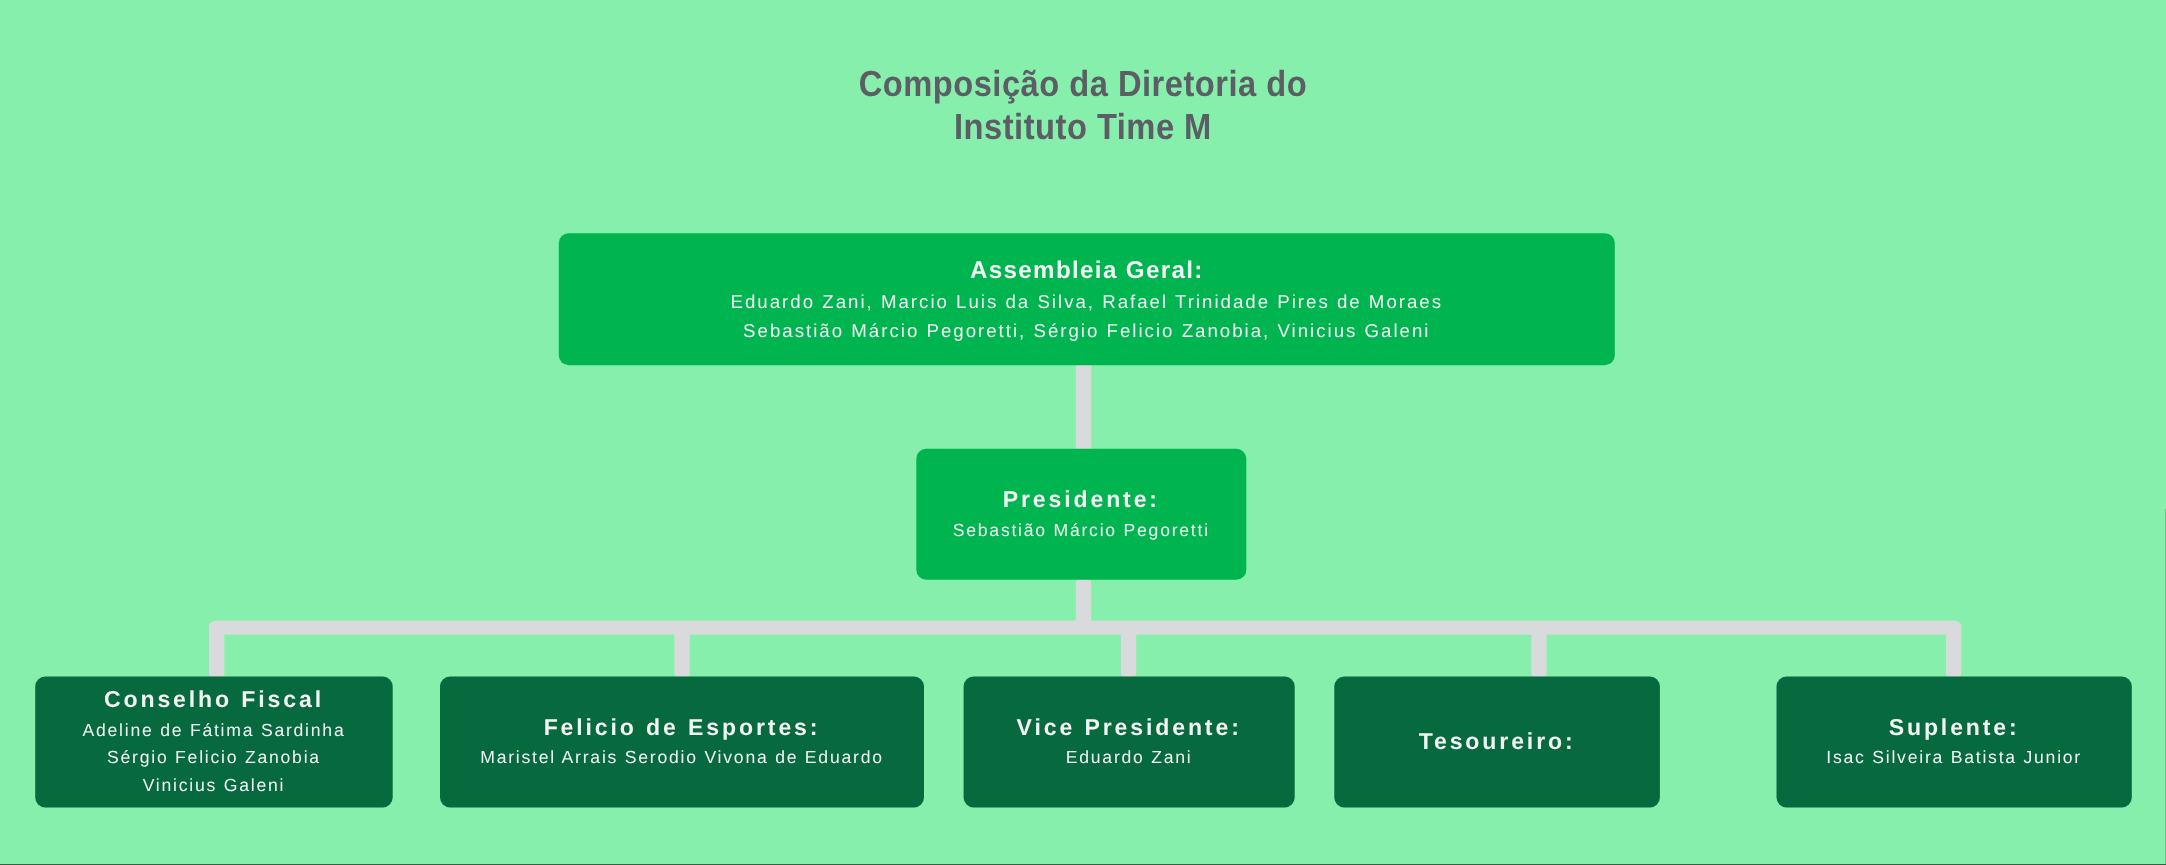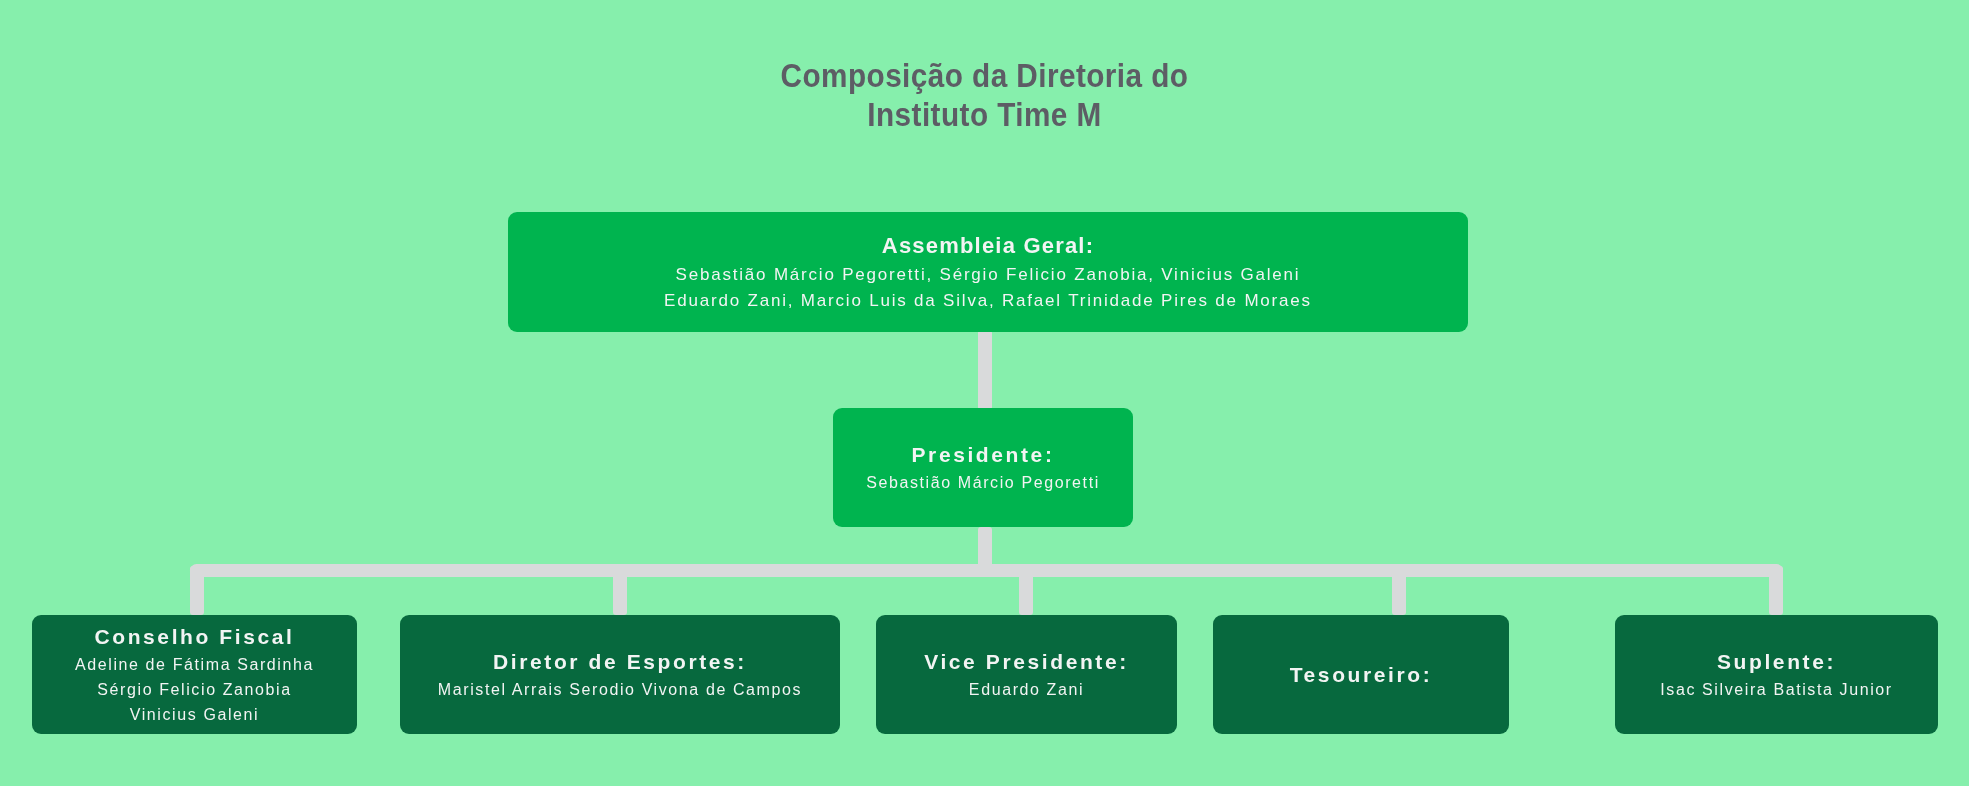--- a/index.html
+++ b/index.html
@@ -101,39 +101,39 @@
   <div class="conn v" style="left:978px; top:527px; width:14px; height:44px;"></div>
   <div class="conn h" style="left:190px; top:564px; width:1593px; height:13px;"></div>
   <div class="conn v" style="left:190px; top:566px; width:14px; height:49px;"></div>
   <div class="conn v" style="left:613px; top:570px; width:14px; height:45px;"></div>
   <div class="conn v" style="left:1019px; top:570px; width:14px; height:45px;"></div>
   <div class="conn v" style="left:1392px; top:570px; width:14px; height:45px;"></div>
   <div class="conn v" style="left:1769px; top:566px; width:14px; height:49px;"></div>
 
   <div class="box bright condensed" style="left:508px; top:212px; width:960px; height:120px;">
     <div class="box-title">Assembleia Geral:</div>
+    <div class="box-line">Eduardo Zani, Marcio Luis da Silva, Rafael Trinidade Pires de Moraes</div>
     <div class="box-line">Sebastião Márcio Pegoretti, Sérgio Felicio Zanobia, Vinicius Galeni</div>
-    <div class="box-line">Eduardo Zani, Marcio Luis da Silva, Rafael Trinidade Pires de Moraes</div>
   </div>
 
   <div class="box bright" style="left:833px; top:408px; width:300px; height:119px;">
     <div class="box-title">Presidente:</div>
     <div class="box-line">Sebastião Márcio Pegoretti</div>
   </div>
 
   <div class="box dark" style="left:32px; top:615px; width:325px; height:119px;">
     <div class="box-title">Conselho Fiscal</div>
     <div class="box-line">Adeline de Fátima Sardinha</div>
     <div class="box-line">Sérgio Felicio Zanobia</div>
     <div class="box-line">Vinicius Galeni</div>
   </div>
 
   <div class="box dark" style="left:400px; top:615px; width:440px; height:119px;">
-    <div class="box-title">Diretor de Esportes:</div>
-    <div class="box-line">Maristel Arrais Serodio Vivona de Campos</div>
+    <div class="box-title">Felicio de Esportes:</div>
+    <div class="box-line">Maristel Arrais Serodio Vivona de Eduardo</div>
   </div>
 
   <div class="box dark" style="left:876px; top:615px; width:301px; height:119px;">
     <div class="box-title">Vice Presidente:</div>
     <div class="box-line">Eduardo Zani</div>
   </div>
 
   <div class="box dark" style="left:1213px; top:615px; width:296px; height:119px;">
     <div class="box-title">Tesoureiro:</div>
   </div>

